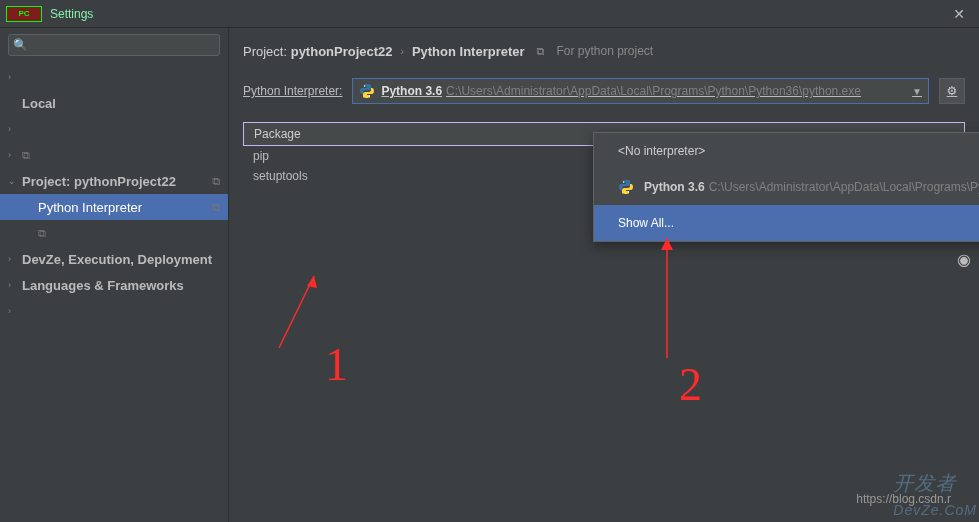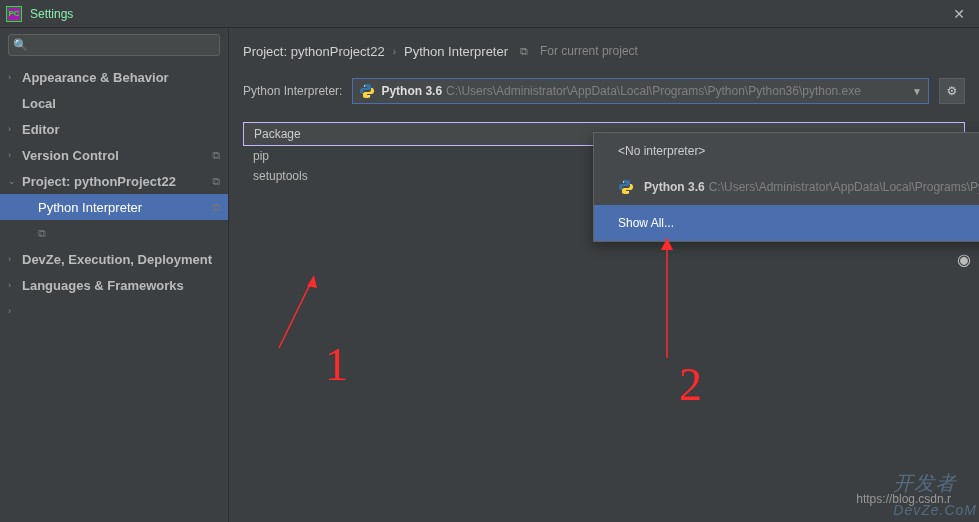--- a/index.html
+++ b/index.html
@@ -1,42 +1,42 @@
 <!DOCTYPE html>
 <html><head>
 <meta charset="utf-8">
 <style>
   * { margin: 0; padding: 0; box-sizing: border-box; font-family: "Segoe UI", Arial, sans-serif; }
   body { background: #3c3f41; color: #bbbbbb; width: 979px; height: 522px; overflow: hidden; position: relative; }
   .titlebar { height: 28px; background: #3c3f41; display: flex; align-items: center; padding: 0 6px; border-bottom: 1px solid #2b2b2b; }
-  .titlebar .app-icon { width: 16px; height: 16px; background: #a21caf; color: #0f0; font-size: 8px; font-weight: bold; display: flex; align-items: center; justify-content: center; border: 1px solid #0f0; margin-right: 8px; }
+  .titlebar .app-icon { width: 36px; height: 16px; background: #7f1d1d; color: #0f0; font-size: 8px; font-weight: bold; display: flex; align-items: center; justify-content: center; border: 1px solid #0f0; margin-right: 8px; }
   .titlebar .title { font-size: 12px; color: #86efac; }
   .titlebar .close-icon { margin-left: auto; width: 28px; text-align: center; font-size: 14px; color: #bbbbbb; cursor: pointer; }
   .content { display: flex; height: calc(100% - 28px); }
   .sidebar { width: 229px; background: #3c3f41; border-right: 1px solid #2d2f30; display: flex; flex-direction: column; }
   .search { margin: 6px 8px 8px; position: relative; }
   .search input { width: 100%; background: #45494a; border: 1px solid #5e6060; border-radius: 3px; height: 22px; color: #bbb; padding: 0 20px 0 22px; font-size: 12px; }
   .search .search-icon { position: absolute; left: 5px; top: 4px; color: #aaa; font-size: 12px; }
   .tree { flex: 1; font-size: 13px; }
   .tree-item { display: flex; align-items: center; height: 26px; padding-left: 8px; cursor: pointer; white-space: nowrap; }
   .tree-item .chev { width: 14px; font-size: 9px; color: #888; }
   .tree-item .chev.hidden { visibility: hidden; }
   .tree-item .lbl { flex: 1; overflow: hidden; text-overflow: ellipsis; }
   .tree-item.bold .lbl { font-weight: bold; }
   .tree-item.indent1 { padding-left: 24px; }
   .tree-item.selected { background: #4b6eaf; color: #fff; }
   .tree-item .copy-icon { margin-right: 8px; color: #777; font-size: 11px; }
   .main { flex: 1; display: flex; flex-direction: column; position: relative; }
   .breadcrumb { display: flex; align-items: center; height: 38px; padding: 8px 14px 0; font-size: 13px; gap: 8px; }
   .breadcrumb .crumb { color: #d0d0d0; }
-  .breadcrumb .crumb b { font-weight: normal; }
+  .breadcrumb .crumb b { font-weight: bold; }
   .breadcrumb .chev-r { color: #888; font-size: 10px; }
   .breadcrumb .copy-icon { color: #888; font-size: 11px; margin-left: 4px; margin-right: 4px; }
   .breadcrumb .scope { color: #888; font-size: 12px; }
-  .interp-row { display: flex; align-items: center; padding: 12px 14px 8px; gap: 10px; font-size: 12px; }
+  .interp-row { display: flex; align-items: center; padding: 12px 14px 8px; gap: 10px; font-size: 12px; text-decoration: underline; }
   .interp-row .lbl { white-space: nowrap; }
   .combo { flex: 1; height: 26px; background: #45494a; border: 1px solid #4b6eaf; display: flex; align-items: center; padding: 0 6px; position: relative; cursor: pointer; }
   .combo .py-icon { width: 16px; height: 16px; margin-right: 6px; }
   .combo .combo-text { flex: 1; white-space: nowrap; overflow: hidden; text-overflow: ellipsis; font-size: 12px; }
   .combo .combo-text b { color: #ddd; font-weight: bold; }
   .combo .combo-text .path { color: #808080; margin-left: 4px; }
   .combo .tri { color: #aaa; font-size: 10px; }
   .gear-btn { width: 26px; height: 26px; background: #4c5052; border: 1px solid #5b5d5f; display: flex; align-items: center; justify-content: center; color: #ccc; cursor: pointer; }
   .table-area { margin: 10px 14px 0; display: flex; }
   .table { flex: 1; }
@@ -70,33 +70,30 @@
 <div class="content">
 
   <div class="sidebar">
     <div class="search">
       <span class="search-icon">🔍</span>
       <input placeholder="" style="">
     </div>
     <div class="tree" id="tree">
         <div class="tree-item bold">
           <span class="chev">›</span>
-          <span class="lbl">Appearance &amp; Behavior</span>
         </div>
         <div class="tree-item bold">
           <span class="chev hidden">›</span>
           <span class="lbl">Local</span>
         </div>
         <div class="tree-item bold">
           <span class="chev">›</span>
-          <span class="lbl">Editor</span>
-        </div>
-        <div class="tree-item bold">
-          <span class="chev">›</span>
-          <span class="lbl">Version Control</span>
+        </div>
+        <div class="tree-item bold">
+          <span class="chev">›</span>
           <span class="copy-icon">⧉</span>
         </div>
         <div class="tree-item bold">
           <span class="chev">⌄</span>
           <span class="lbl">Project: pythonProject22</span>
           <span class="copy-icon">⧉</span>
         </div>
         <div class="tree-item indent1 selected">
           <span class="chev hidden">›</span>
           <span class="lbl">Python Interpreter</span>
@@ -121,21 +118,21 @@
   </div>
 
   <div class="main">
     <div class="breadcrumb">
       <span class="crumb">
         <span>Project: </span><b>pythonProject22</b>
       </span>
       <span class="chev-r">›</span>
       <span class="crumb"><b>Python Interpreter</b></span>
       <span class="copy-icon">⧉</span>
-      <span class="scope">For current project</span>
+      <span class="scope">For python project</span>
     </div>
 
     <div class="interp-row">
       <span class="lbl">Python Interpreter:</span>
       <div class="combo">
         <span class="py-icon">
           <svg width="16" height="16" viewBox="0 0 16 16">
               <path fill="#3672a3" d="M8 1c-3 0-3 1-3 2v1h3v1H3c-1 0-2 1-2 3s1 3 2 3h1V9c0-1 1-2 2-2h4c1 0 2-1 2-2V3c0-1 0-2-4-2z"></path>
               <circle cx="5.5" cy="3" r=".7" fill="#fff"></circle>
               <path fill="#ffd43b" d="M8 15c3 0 3-1 3-2v-1H8v-1h5c1 0 2-1 2-3s-1-3-2-3h-1v2c0 1-1 2-2 2H6c-1 0-2 1-2 2v2c0 1 0 2 4 2z"></path>

